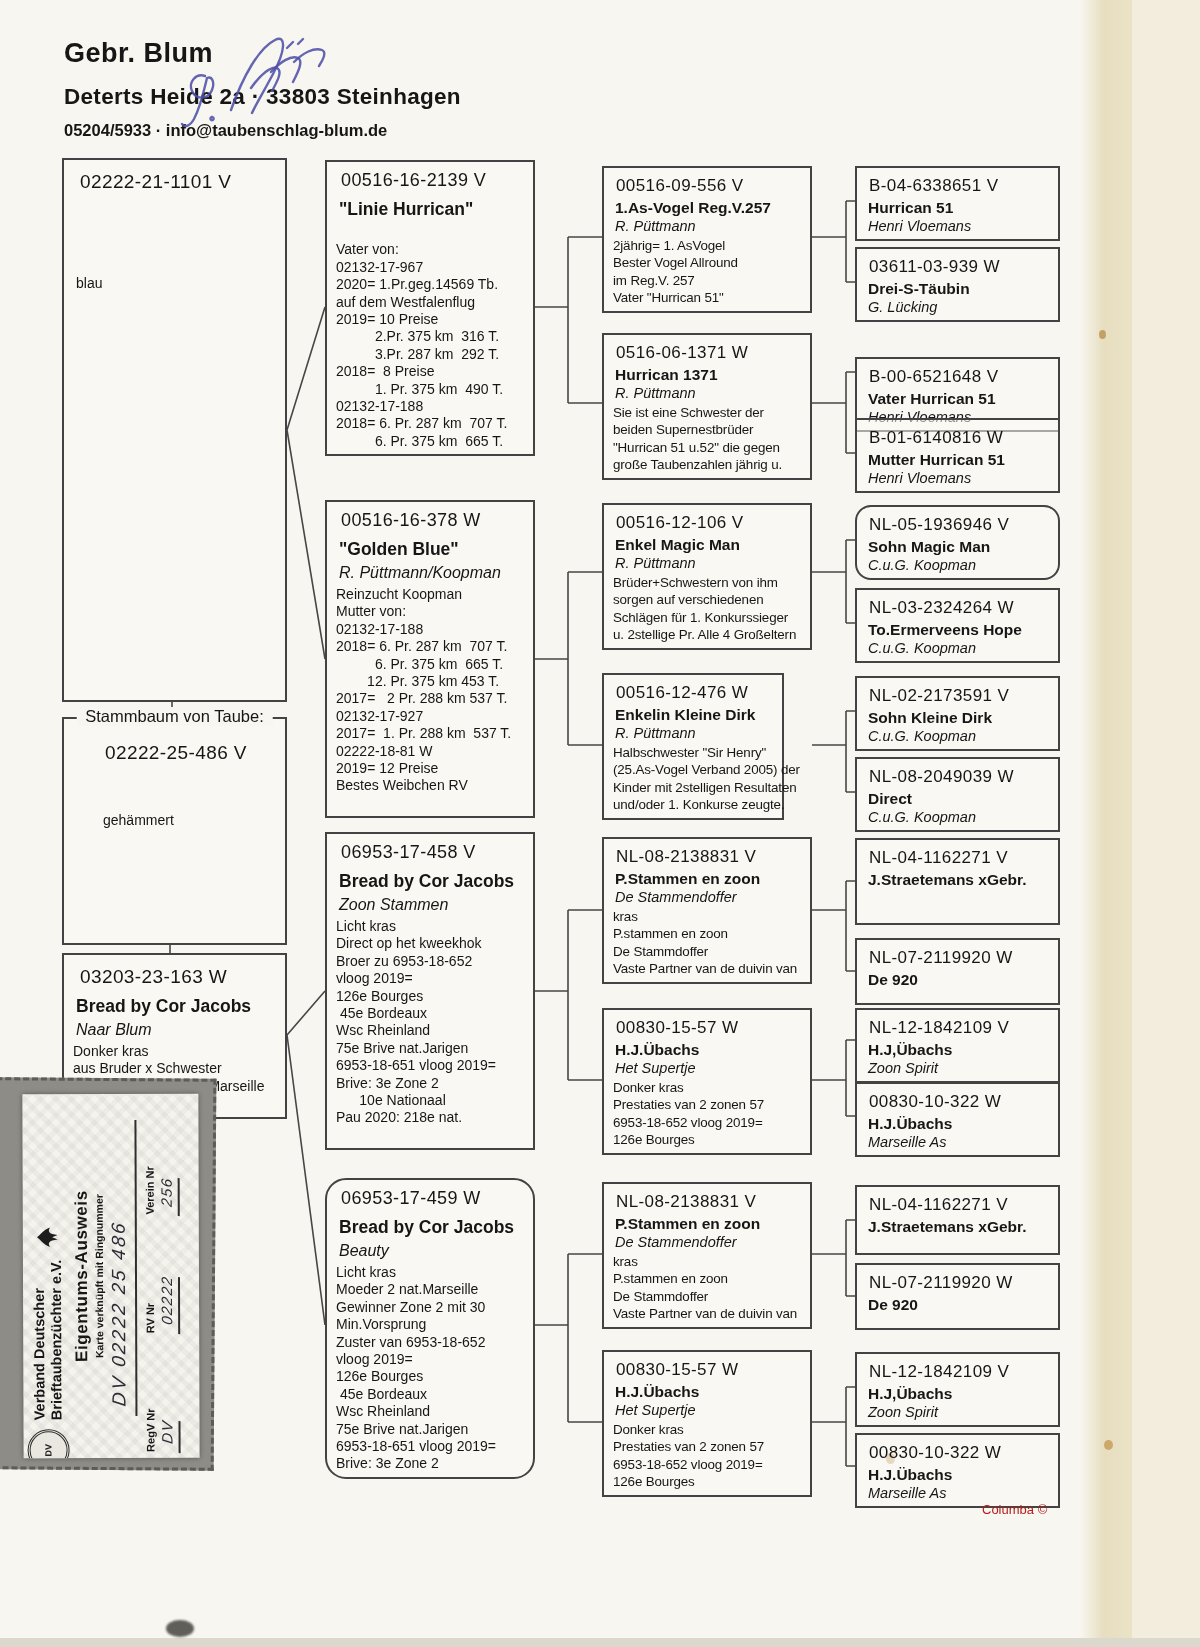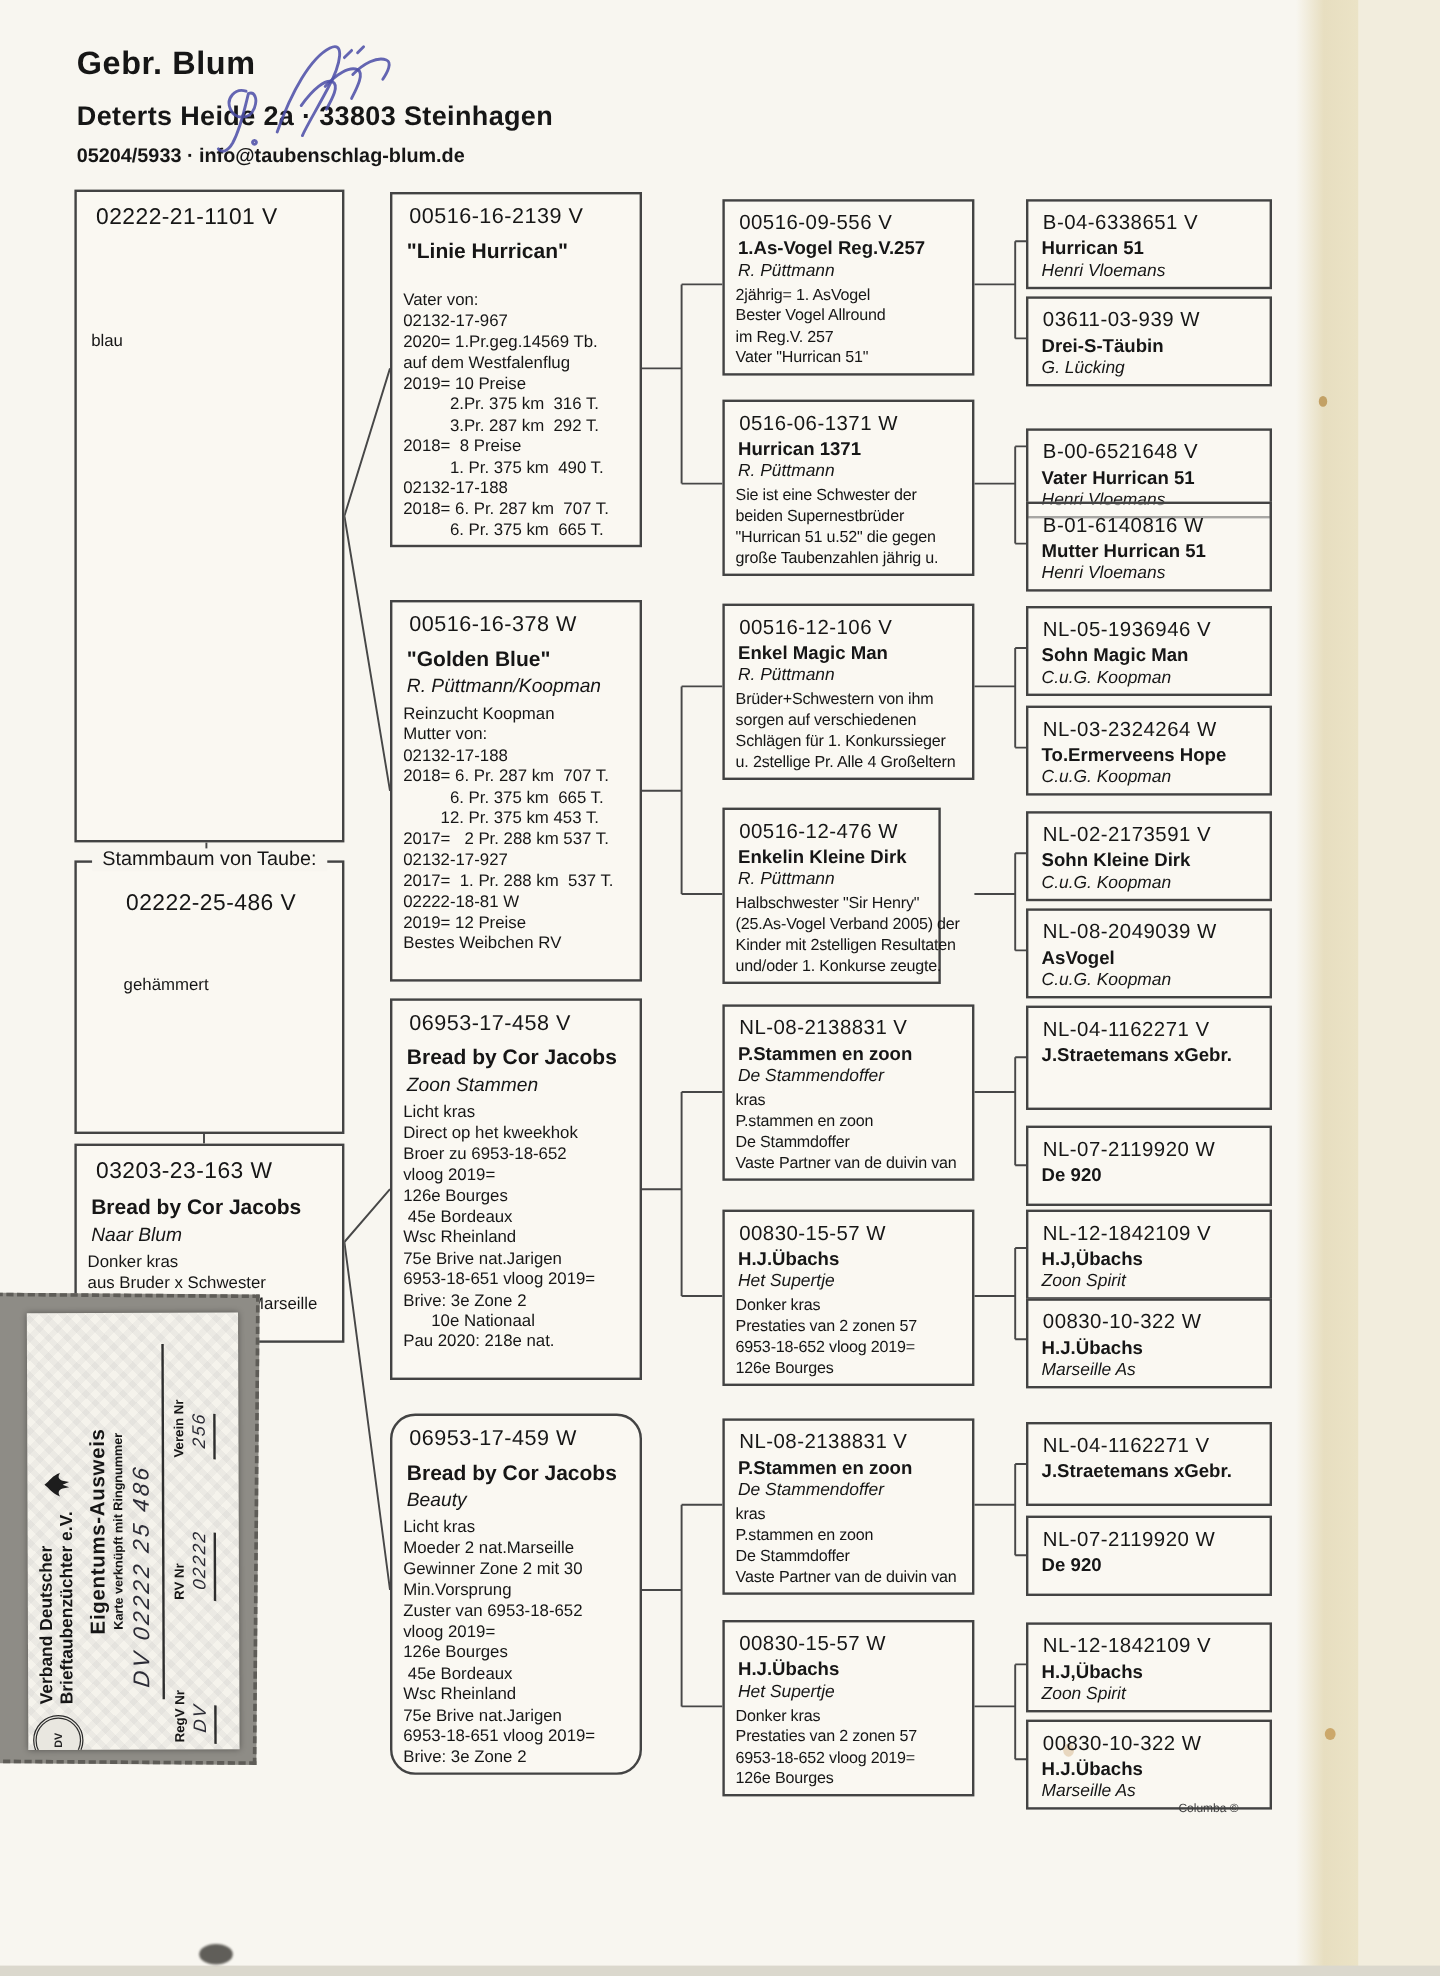--- a/index.html
+++ b/index.html
@@ -60,21 +60,21 @@
   .eagle{width:26px;height:24px;flex:0 0 auto;}
   .card-title{text-align:center;font-weight:bold;font-size:17px;letter-spacing:.6px;margin-top:3px;}
   .card-sub{text-align:center;font-weight:bold;font-size:10.5px;margin-top:1px;}
   .ring-line{margin:3px 26px 0 42px;border-bottom:2px solid #2e2e2e;height:27px;}
   .hand{font-style:italic;color:#2c2c36;transform:skewX(-7deg);display:inline-block;}
   .ring-line .hand{font-size:19px;letter-spacing:2.5px;padding-left:10px;}
   .card-fields{display:flex;gap:8px;margin:7px 10px 0 6px;}
   .field{flex:1;}
   .flabel{font-size:11px;font-weight:bold;white-space:nowrap;}
   .fvalue{border-bottom:2px solid #2e2e2e;font-size:15px;padding:2px 0 0 8px;height:20px;letter-spacing:1.5px;}
-  .columba{position:absolute;left:982px;top:1502px;font-size:10px;color:#404040;}
+  .columba{position:absolute;left:982px;top:1502px;font-size:13px;color:#b91c1c;}
 </style>
 </head>
 <body>
 
 <div class="page">
 
   <div class="edge-b"></div>
   <div class="edge-a"></div>
   <div class="edge-c"></div>
   <div class="speck sp1"></div>
@@ -285,38 +285,38 @@
       <div class="pbox c4" style="left: 855px; top: 357px; width: 205px; min-height: 70px;">
         <div class="ring">B-00-6521648 V</div>
         <div class="bname">Vater Hurrican 51</div>
         <div class="breeder">Henri Vloemans</div>
       </div>
       <div class="pbox c4" style="left: 855px; top: 418px; width: 205px; min-height: 70px;">
         <div class="ring">B-01-6140816 W</div>
         <div class="bname">Mutter Hurrican 51</div>
         <div class="breeder">Henri Vloemans</div>
       </div>
-      <div class="pbox c4" style="left: 855px; top: 505px; width: 205px; min-height: 70px;">
+      <div class="pbox c4" style="left: 855px; top: 505px; width: 205px; min-height: 70px; border-radius: 16px;">
         <div class="ring">NL-05-1936946 V</div>
         <div class="bname">Sohn Magic Man</div>
         <div class="breeder">C.u.G. Koopman</div>
       </div>
       <div class="pbox c4" style="left: 855px; top: 588px; width: 205px; min-height: 70px;">
         <div class="ring">NL-03-2324264 W</div>
         <div class="bname">To.Ermerveens Hope</div>
         <div class="breeder">C.u.G. Koopman</div>
       </div>
       <div class="pbox c4" style="left: 855px; top: 676px; width: 205px; min-height: 70px;">
         <div class="ring">NL-02-2173591 V</div>
         <div class="bname">Sohn Kleine Dirk</div>
         <div class="breeder">C.u.G. Koopman</div>
       </div>
       <div class="pbox c4" style="left: 855px; top: 757px; width: 205px; min-height: 70px;">
         <div class="ring">NL-08-2049039 W</div>
-        <div class="bname">AsVogel</div>
+        <div class="bname">Direct</div>
         <div class="breeder">C.u.G. Koopman</div>
       </div>
       <div class="pbox c4" style="left: 855px; top: 838px; width: 205px; min-height: 87px;">
         <div class="ring">NL-04-1162271 V</div>
         <div class="bname">J.Straetemans xGebr.</div>
       </div>
       <div class="pbox c4" style="left: 855px; top: 938px; width: 205px; min-height: 67px;">
         <div class="ring">NL-07-2119920 W</div>
         <div class="bname">De 920</div>
       </div>

